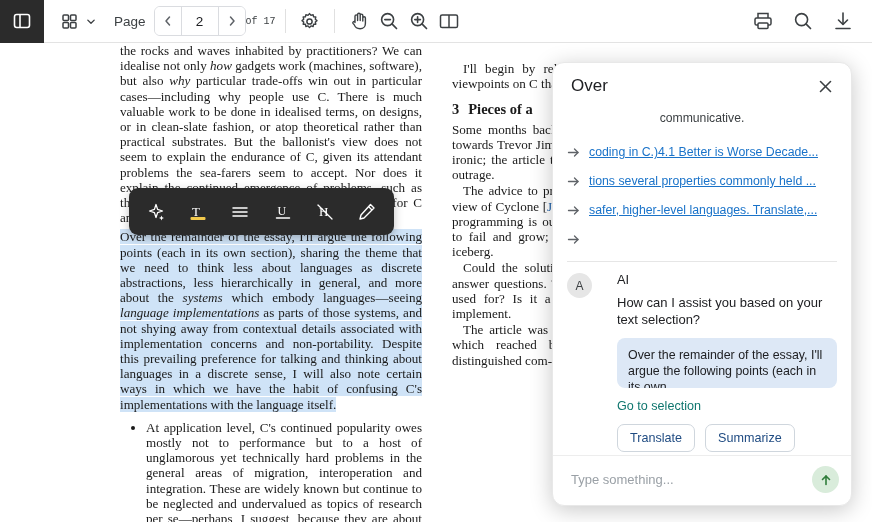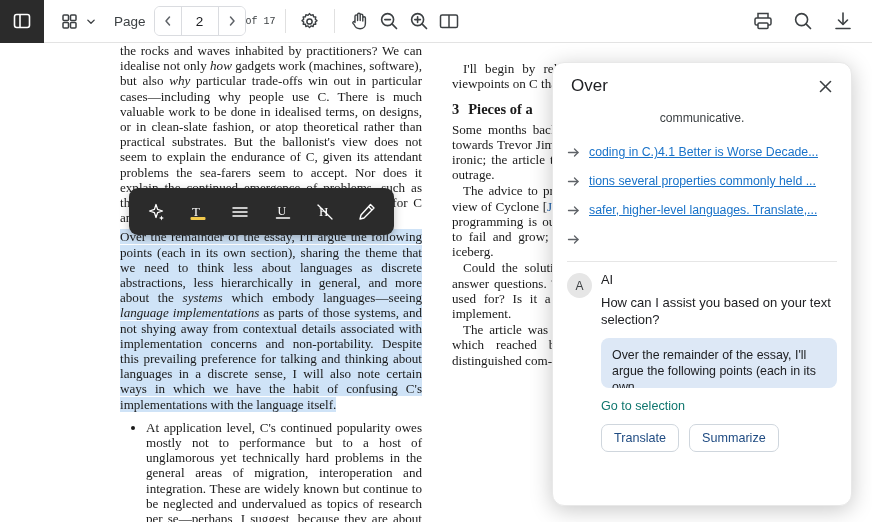--- a/index.html
+++ b/index.html
@@ -205,21 +205,21 @@
   .msg-row { display: flex; gap: 9px; align-items: flex-start; }
   .avatar {
     width: 25px; height: 25px; border-radius: 50%;
     background: #e6e6e6;
     color: #3c4043;
     font-size: 12px;
     display: flex; align-items: center; justify-content: center;
     flex: 0 0 auto;
     margin-top: 1px;
   }
-  .msg-col { flex: 1 1 auto; min-width: 0; }
+  .msg-col { flex: 1 1 auto; min-width: 0; margin-left: 16px; }
   .msg-author {
     font-size: 12.8px; color: #202124;
     margin-bottom: 7px;
   }
   .msg-text {
     font-size: 13px; color: #202124; line-height: 17px;
     margin-bottom: 10px;
   }
   .quote-box {
     background: #dde8f6;
@@ -520,15 +520,24 @@
           <div class="quote-box">Over the remainder of the essay, I'll argue the following points (each in its own...</div>
           <div class="goto">Go to selection</div>
           <div class="chip-row">
             <div class="chip">Translate</div>
             <div class="chip">Summarize</div>
           </div>
         </div>
       </div>
     </div>
 
+    <div class="chat-input-wrap">
+      <input class="chat-input" placeholder="Type something..." style="">
+      <div class="send-btn">
+        <svg width="14" height="14" viewBox="0 0 14 14" fill="none">
+          <line x1="7" y1="11.5" x2="7" y2="3" stroke="#2f7d3a" stroke-width="1.6" stroke-linecap="round"></line>
+          <path d="M3.5 6.5 L7 3 L10.5 6.5" stroke="#2f7d3a" stroke-width="1.6" fill="none" stroke-linecap="round" stroke-linejoin="round"></path>
+        </svg>
+      </div>
+    </div>
   </div>
 
 </div>
 
 </body></html>

